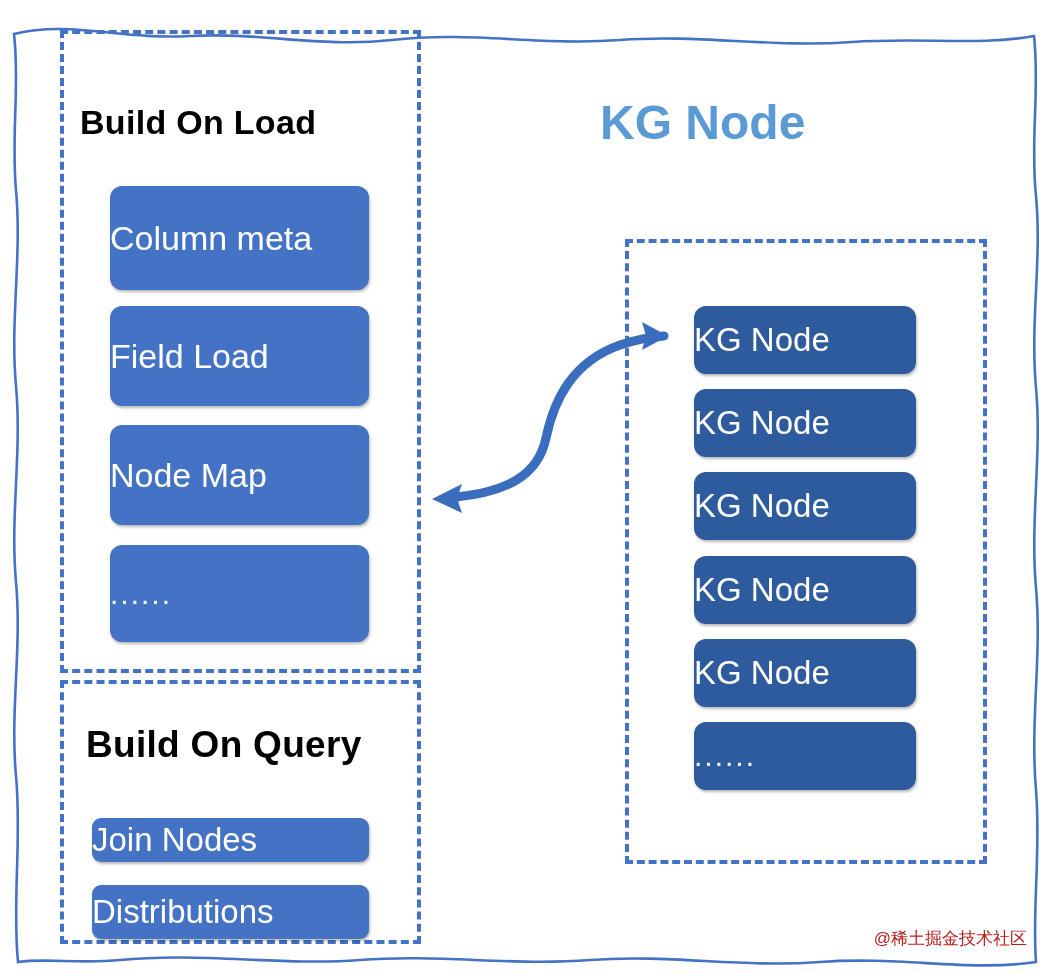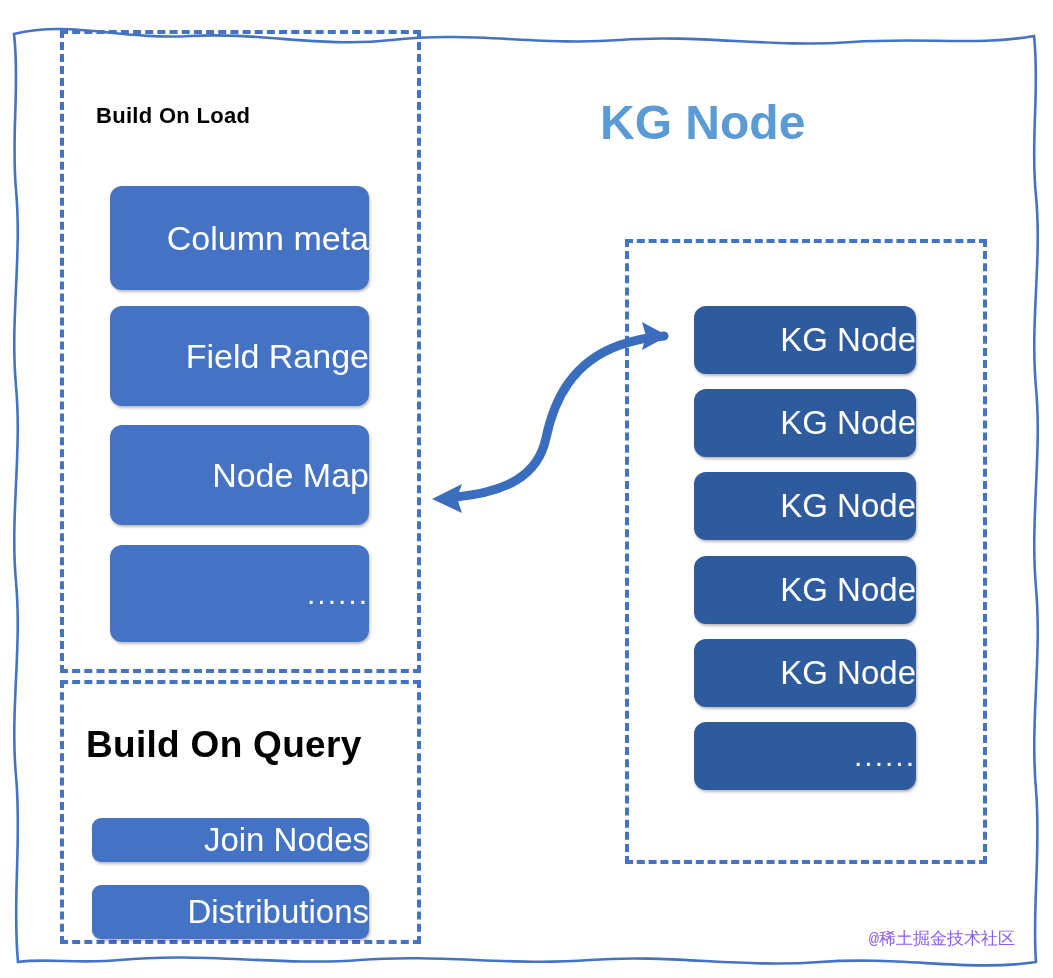--- a/index.html
+++ b/index.html
@@ -36,41 +36,41 @@
   #kg-node-group-box { left: 625px; top: 239px; width: 362px; height: 625px; }
 
   
   .section-title {
     position: absolute;
     font-weight: bold;
     color: #000000;
     white-space: nowrap;
     letter-spacing: 0.3px;
   }
-  #build-on-load-title  { left: 96px; top: 103px; font-size: 22px; text-align: center; }
+  #build-on-load-title  { left: 80px; top: 103px; font-size: 34px; text-align: center; }
   #build-on-query-title { left: 86px; top: 724px; font-size: 37px; }
 
   #kg-node-title {
     position: absolute;
     left: 600px; top: 95px;
     font-size: 48px;
     font-weight: bold;
     color: #5b9bd5;
     white-space: nowrap;
   }
 
   
   .item-box {
     position: absolute;
     box-sizing: border-box;
     border-radius: 12px;
     color: #ffffff;
     display: flex;
     align-items: center;
-    justify-content: flex-end;
+    justify-content: flex-start;
     text-align: center;
     line-height: 1.18;
     box-shadow: 1px 2px 3px rgba(0,0,0,0.28);
   }
   .item-box.light { background: #4472c4; }
   .item-box.dark  { background: #2e5b9e; }
 
   .left-item  { left: 110px; width: 259px; font-size: 34px; }
   .query-item { left: 92px;  width: 277px; font-size: 33px; border-radius: 9px; }
   .kg-item    { left: 694px; width: 222px; font-size: 33px; font-weight: 300; }
@@ -84,26 +84,26 @@
   #connector-arrow {
     position: absolute;
     left: 420px; top: 300px;
     width: 290px; height: 230px;
     pointer-events: none;
   }
 
   
   #watermark {
     position: absolute;
-    right: 38px;
+    right: 26px;
     bottom: 28px;
     font-size: 17px;
-    color: #8b5cf6;
+    color: #b91c1c;
     white-space: nowrap;
-    font-family: Liberation Mono, monospace;
+    font-family: Liberation Sans, sans-serif;
   }
 </style>
 </head>
 <body>
 
 <div id="canvas">
 
   <svg class="outer-frame" viewBox="0 0 1053 978" xmlns="http://www.w3.org/2000/svg">
     <path d="M 14 34
              C 70 20, 120 40, 190 36
@@ -130,21 +130,21 @@
 
   <div class="dashed-box" id="build-on-load-box"></div>
 
   <div class="section-title" id="build-on-load-title">Build On Load</div>
 
   <div class="item-box light left-item" style="top:186px; height:104px;">
     <span>Column meta</span>
   </div>
 
   <div class="item-box light left-item" style="top:306px; height:100px;">
-    <span>Field Range</span>
+    <span>Field Load</span>
   </div>
 
   <div class="item-box light left-item" style="top:425px; height:100px;">
     <span>Node Map</span>
   </div>
 
   <div class="item-box light left-item" style="top:545px; height:97px;">
     <span class="ellipsis">......</span>
   </div>
 

